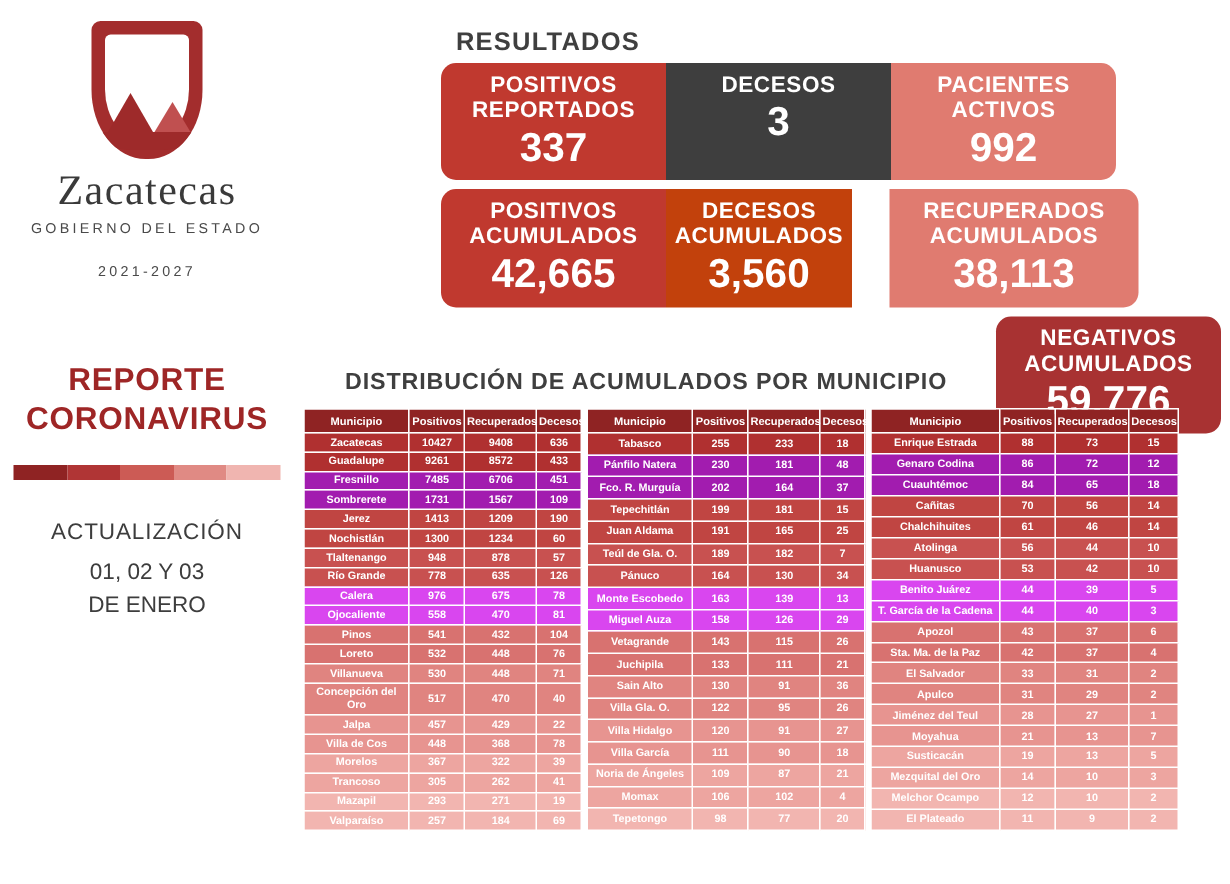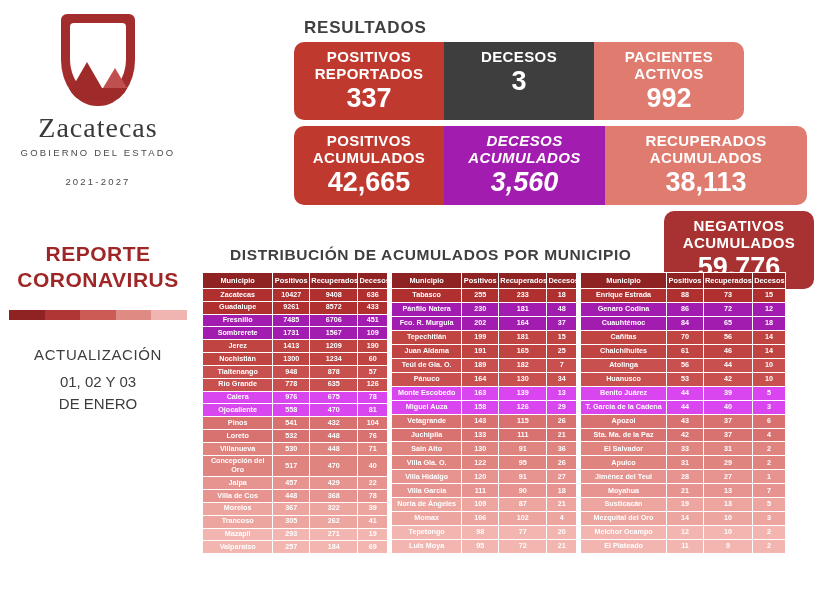--- a/index.html
+++ b/index.html
@@ -146,22 +146,22 @@
     font-size: 27px;
     font-weight: bold;
     display: block;
     margin-top: 2px;
     line-height: 1.05;
   }
   .c-pos { background: #c0392f; width: 150px; border-radius: 10px 0 0 10px; }
   .c-def { background: #3e3e3e; width: 150px; }
   .c-act { background: #e07b70; width: 150px; border-radius: 0 10px 10px 0; }
   .c-posa { background: #c0392f; width: 150px; border-radius: 10px 0 0 10px; }
-  .c-defa { background: #a21caf; width: 161px; font-style: italic; }
-  .c-reca { background: #e07b70; width: 202px; border-radius: 0 10px 10px 0; }
+  .c-defa { background: #c2410c; width: 124px; }
+  .c-reca { background: #e07b70; width: 166px; border-radius: 0 10px 10px 0; margin-left: 25px; }
   .c-neg  { background: #a83232; width: 150px; border-radius: 10px; }
   .card-row.right { justify-content: flex-end; padding-right: 0px; }
   #dist-title {
     position: absolute;
     left: 34px; top: 246px;
     font-size: 15.5px;
     font-weight: bold;
     color: #3f3f3f;
     letter-spacing: 0.6px;
   }
@@ -549,26 +549,20 @@
               <td class="s8">106</td>
               <td class="s8">102</td>
               <td class="s8">4</td>
             </tr>
             <tr>
               <td class="s9 mun">Tepetongo</td>
               <td class="s9">98</td>
               <td class="s9">77</td>
               <td class="s9">20</td>
             </tr>
-            <tr>
-              <td class="s9 mun">Luis Moya</td>
-              <td class="s9">95</td>
-              <td class="s9">72</td>
-              <td class="s9">21</td>
-            </tr>
           </tbody>
       </table>
 
       <table class="t3">
         <colgroup>
             <col style="width:42%">
             <col style="width:18%">
             <col style="width:24%">
             <col style="width:16%">
           </colgroup>

